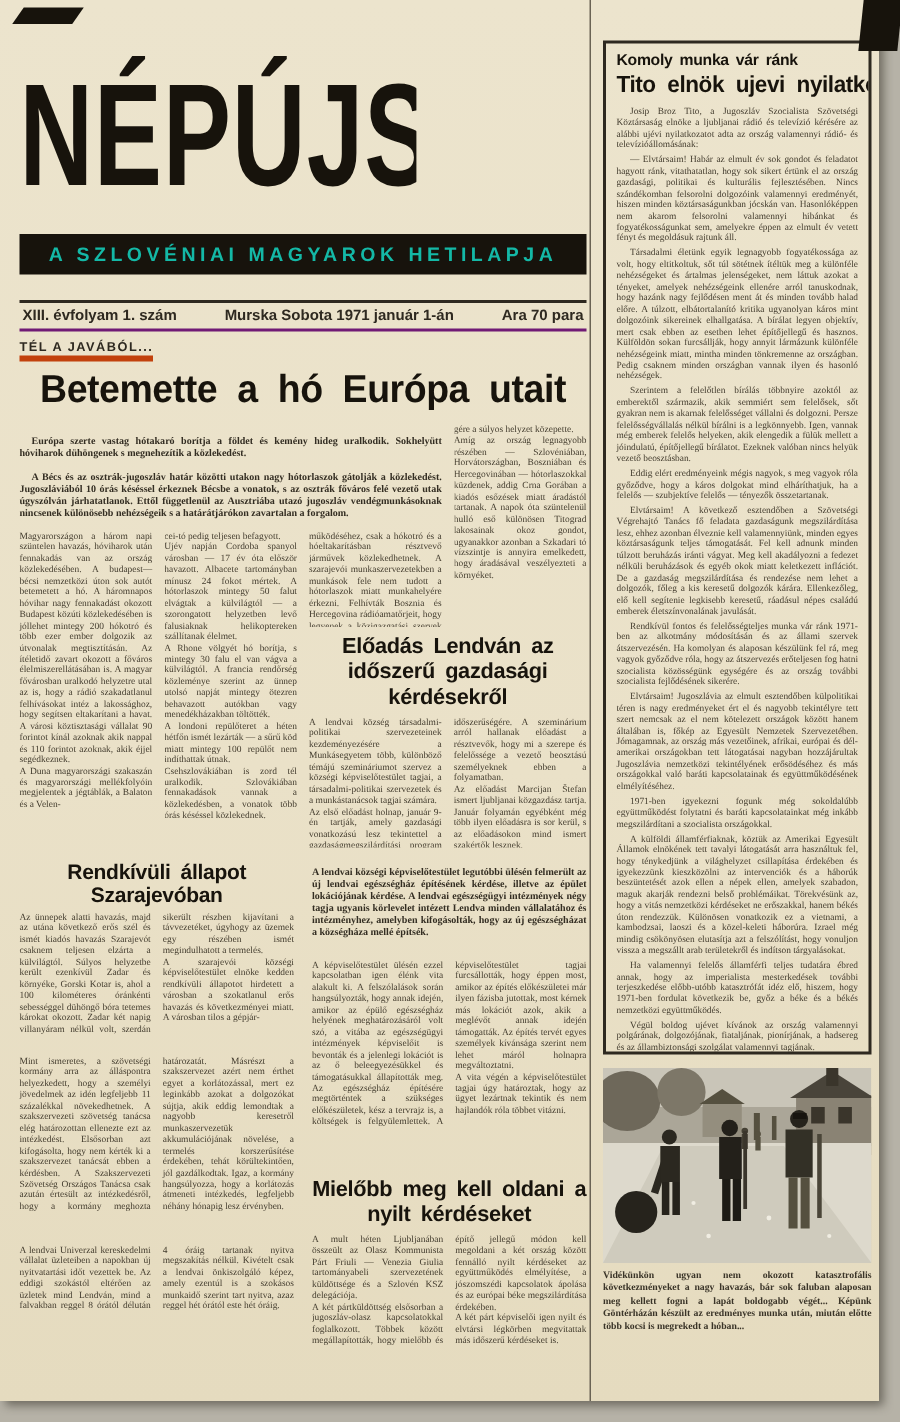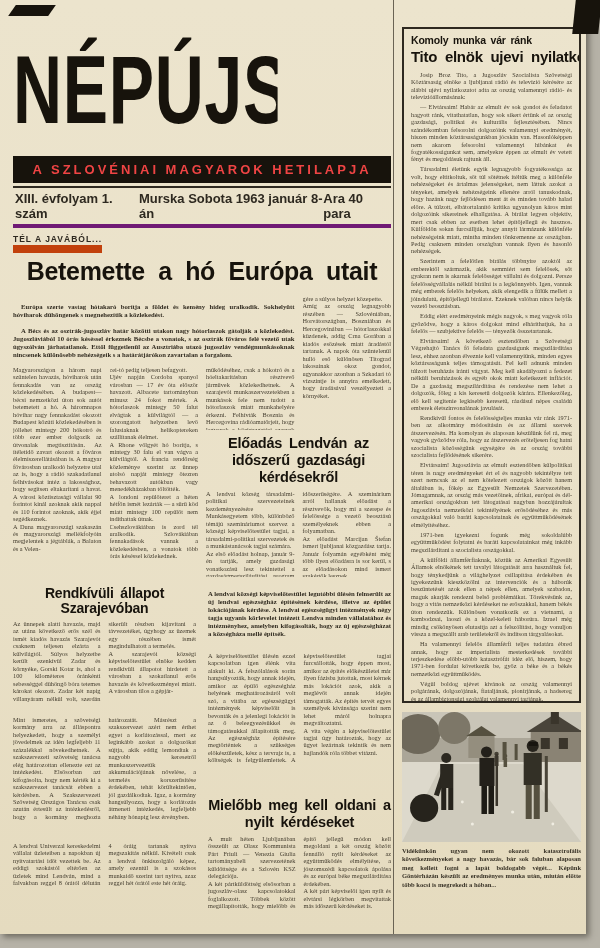--- a/index.html
+++ b/index.html
@@ -24,34 +24,34 @@
   
   .main-left { position:absolute; left:13px; top:0; width:378px; }
 
   .masthead-title {
     margin-top:28px; height:128px; overflow:hidden;
     font-family:"Liberation Sans", sans-serif; font-weight:bold;
     font-size:97px; line-height:124px; letter-spacing:1px; color:#17130c;
     transform:scaleX(.70); transform-origin:left center; white-space:nowrap;
   }
   .masthead-bar {
-    height:27px; background:#17130c; color:#ef4444;
+    height:27px; background:#17130c; color:#14b8a6;
     font-family:"Liberation Sans", sans-serif; font-weight:bold;
     font-size:13px; line-height:27px; text-align:center; letter-spacing:3px;
     white-space:nowrap; overflow:hidden;
   }
   .dateline {
-    margin-top:3px; border-top:2px solid #2e2920; border-bottom:4px solid #701a75;
+    margin-top:17px; border-top:2px solid #2e2920; border-bottom:2px solid #701a75;
     padding:3px 2px; display:flex; justify-content:space-between;
-    font-family:"Liberation Sans", sans-serif; font-weight:bold; font-size:13px; color:#2e2920;
+    font-family:"Liberation Sans", sans-serif; font-weight:bold; font-size:10px; color:#2e2920;
   }
   .kicker {
     margin-top:3px; display:inline-block;
     font-family:"Liberation Sans", sans-serif; font-weight:bold; font-size:8.5px;
-    letter-spacing:1px; color:#2e2920; border-bottom:8px solid #c2410c; padding-bottom:1px;
+    letter-spacing:1px; color:#2e2920; border-bottom:4px solid #c2410c; padding-bottom:1px;
   }
   .headline-xl {
     margin-top:3px; text-align:center;
     font-family:"Liberation Sans", sans-serif; font-weight:bold;
     font-size:26px; word-spacing:7px; letter-spacing:-.3px; color:#17130c;
     transform:scaleX(.96); transform-origin:center;
   }
   h2.sec {
     font-family:"Liberation Sans", sans-serif; font-weight:bold;
     text-align:center; color:#17130c; letter-spacing:-.2px; word-spacing:3px;
@@ -128,22 +128,22 @@
 <div class="paper"></div>
 <div class="mark-tl"></div>
 
 <div class="main-left">
 
   <div class="masthead-title">NÉPÚJSÁG</div>
   <div class="masthead-bar">A SZLOVÉNIAI MAGYAROK HETILAPJA</div>
 
   <div class="dateline">
     <span>XIII. évfolyam 1. szám</span>
-    <span>Murska Sobota 1963 január 8-án</span>
-    <span>Ara 40 para</span>
+    <span>Murska Sobota 1971 január 1-án</span>
+    <span>Ara 70 para</span>
   </div>
 
   <div class="kicker">TÉL A JAVÁBÓL...</div>
   <div class="headline-xl">Betemette a hó Európa utait</div>
 
   <div class="main-grid">
     <div class="g-lead bodytxt boldlead">
       <p style="text-indent:8px;">Európa szerte vastag hótakaró borítja a földet és kemény hideg uralkodik. Sokhelyütt hóviharok dühöngenek s megnehezítik a közlekedést.</p>
       <p style="text-indent:8px;">A Bécs és az osztrák-jugoszláv határ közötti utakon nagy hótorlaszok gátolják a közlekedést. Jugoszláviából 10 órás késéssel érkeznek Bécsbe a vonatok, s az osztrák főváros felé vezető utak úgyszólván járhatatlanok. Ettől függetlenül az Ausztriába utazó jugoszláv vendégmunkásoknak nincsenek különösebb nehézségeik s a határátjárókon zavartalan a forgalom.</p>
     </div>

